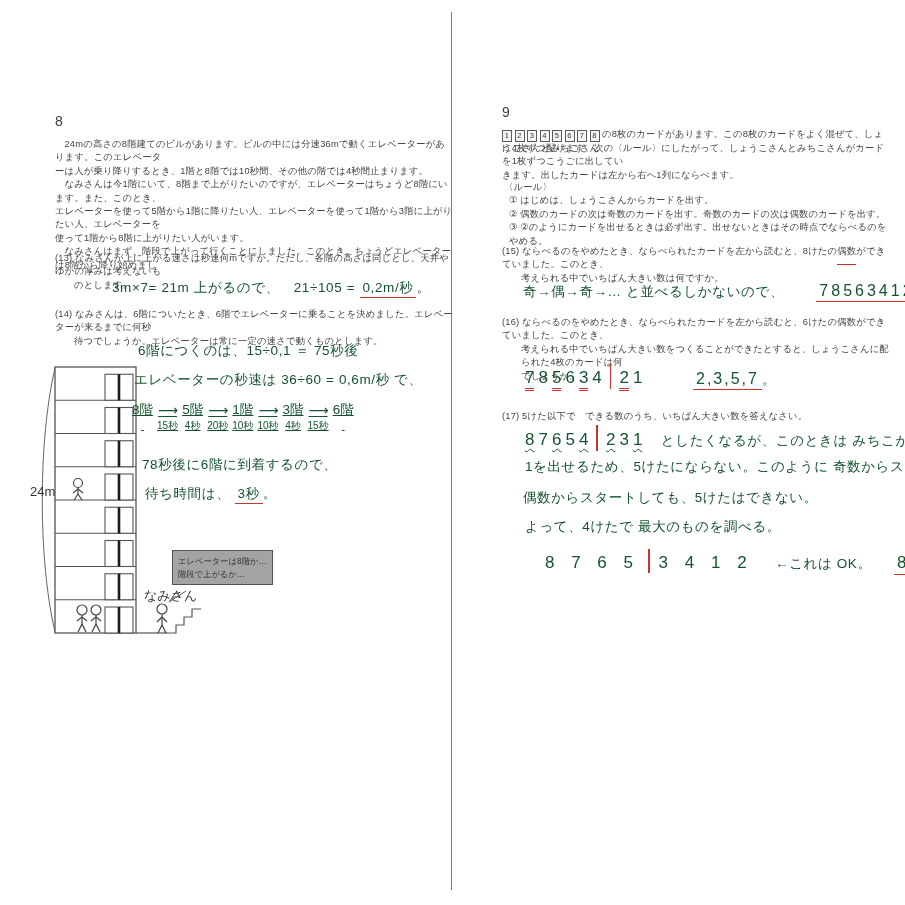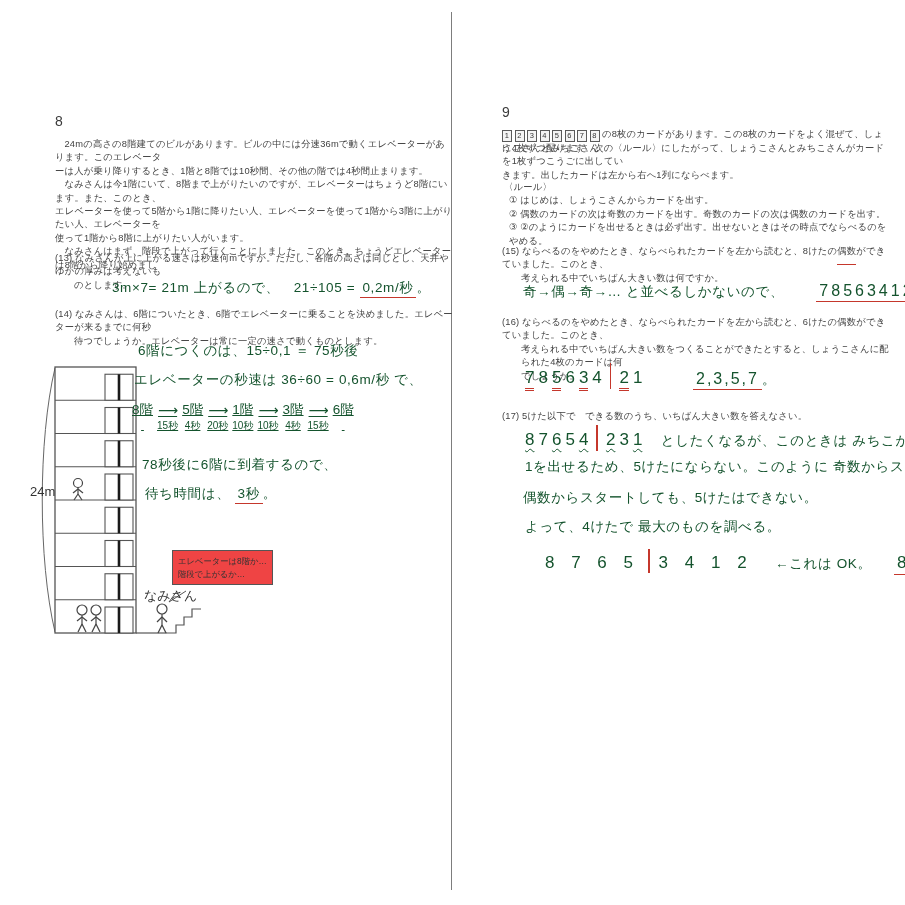--- a/index.html
+++ b/index.html
@@ -19,21 +19,21 @@
   .vbar{display:inline-block;width:1.6px;height:26px;background:#c5372c;vertical-align:-6px;margin:0 6px;}
   .vbar2{display:inline-block;width:1.6px;height:24px;background:#c5372c;vertical-align:-5px;margin:0 7px;}
   .card{display:inline-block;width:8px;height:10px;border:1px solid #5a5a5a;background:#f4f4f4;
         font-size:7.5px;line-height:10px;text-align:center;color:#333;margin-right:2.5px;vertical-align:-1px;}
   .divider{width:1px;background:#7d7d7d;}
   .seq{display:flex;align-items:flex-start;text-decoration:underline;}
   .seq-item{text-align:center;margin:0 2px;}
   .seq-label{font-size:13.5px;line-height:16px;white-space:nowrap;}
   .seq-arrow .seq-label{font-size:14px;letter-spacing:-1px;}
   .seq-sub{font-size:10px;line-height:12px;margin-top:2px;white-space:nowrap;}
-  .bubble{border:1px solid #555;background:#ef4444;color:#333;font-size:8.3px;line-height:13px;
+  .bubble{border:1px solid #555;background:#a3a3a3;color:#333;font-size:8.3px;line-height:13px;
           padding:4px 5px 3px 5px;white-space:nowrap;}
   .smalllabel{color:#333;font-size:13px;white-space:nowrap;}
   .mark-u{border-bottom:1.4px solid #c5372c;padding-bottom:8px;}
   .w17line{white-space:nowrap;}
 </style>
 </head>
 <body>
 
 <div id="canvas">
 

